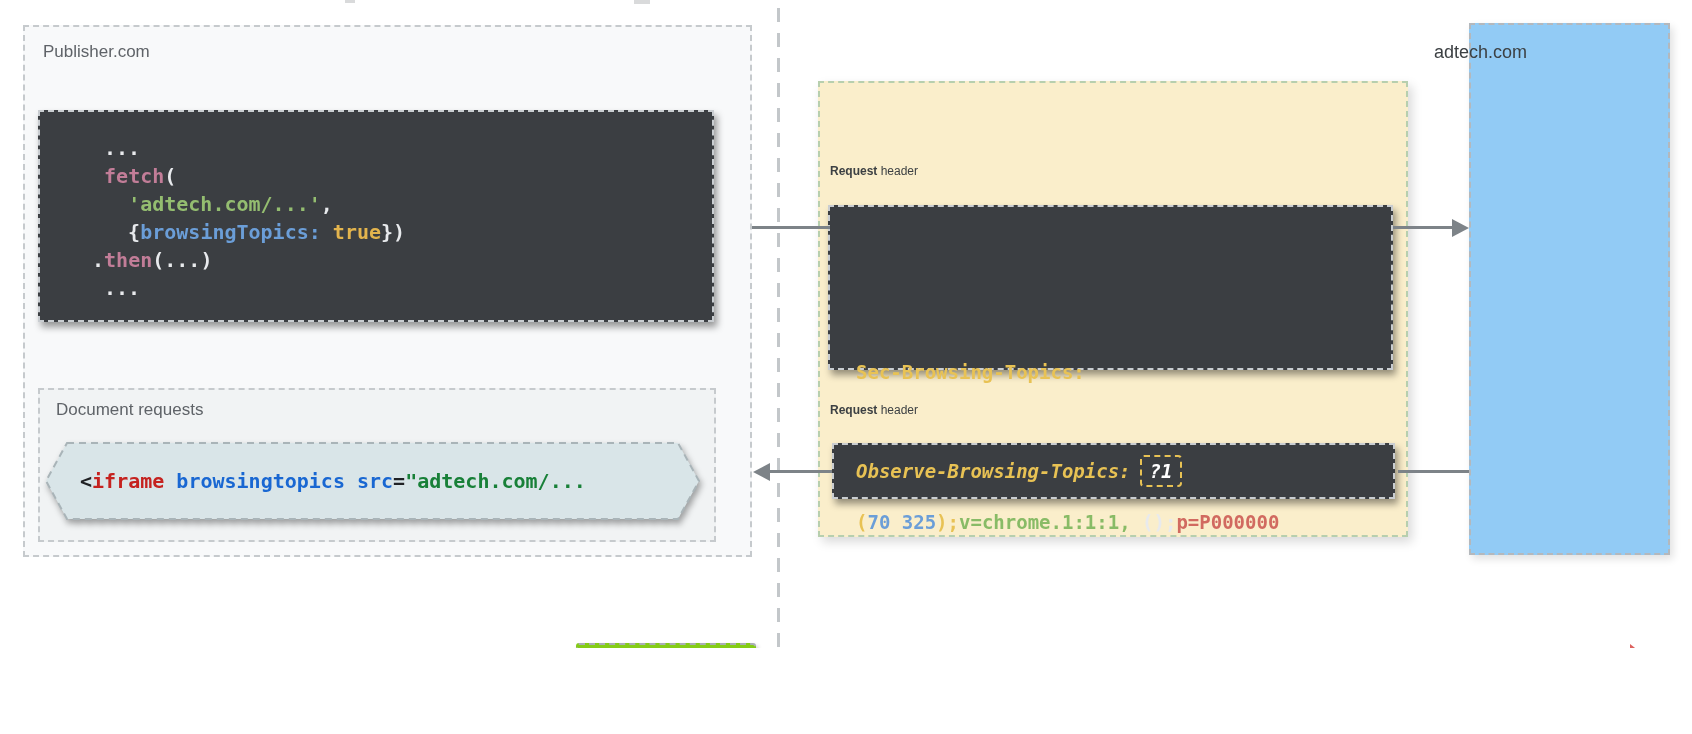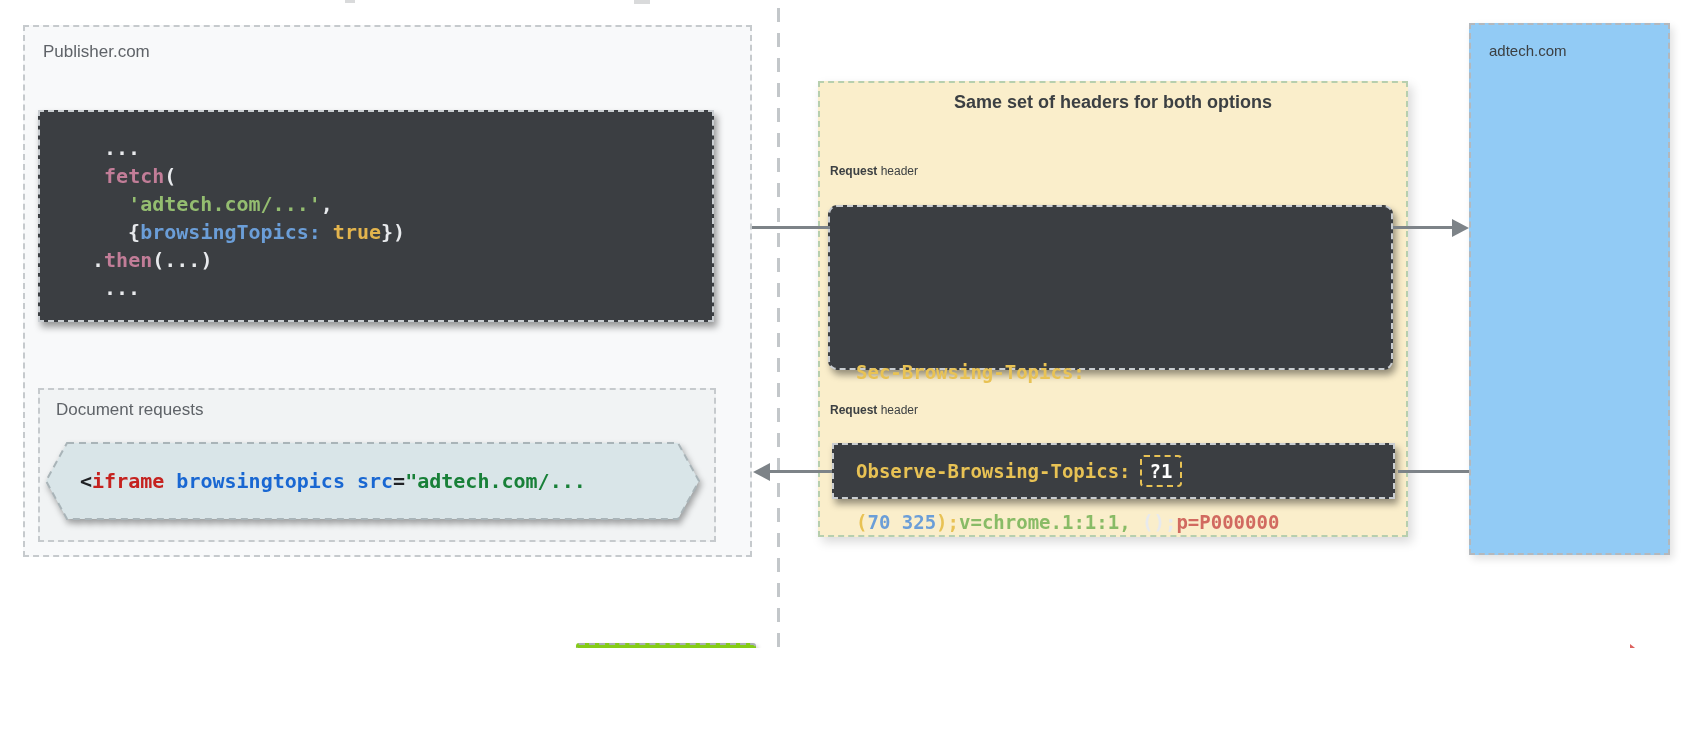--- a/index.html
+++ b/index.html
@@ -30,21 +30,21 @@
   .resp-label{left:830px;top:403px;}
   .request-box{left:828px;top:205px;width:565px;height:165px;padding:40px 0 0 26px;
                font-size:19px;line-height:50px;white-space:pre;}
   .response-box{left:832px;top:443px;width:563px;height:56px;display:flex;align-items:center;
                 padding-left:22px;font-size:19px;white-space:pre;}
   .chip{display:inline-block;margin-left:9px;padding:3px 8px;border:2px dashed #e8c254;
         border-radius:4px;color:#ffffff;font-size:19px;font-weight:bold;
         font-family:"DejaVu Sans Mono", monospace;}
   .adtech{left:1469px;top:23px;width:201px;height:532px;background:#92cbf5;
           border:2px dashed #b4b8bc;box-sizing:border-box;box-shadow:3px 4px 8px rgba(0,0,0,.12);}
-  .adtech-label{left:1489px;top:42px;font-size:15px;color:#3c4043;}
+  .adtech-label{left:1434px;top:42px;font-size:18px;color:#3c4043;}
   .h-line{height:3px;background:#7d8388;}
   .tri{width:0;height:0;}
   .tri-right{border-top:9px solid transparent;border-bottom:9px solid transparent;border-left:17px solid #7d8388;}
   .tri-left{border-top:9px solid transparent;border-bottom:9px solid transparent;border-right:17px solid #7d8388;}
   .band{left:30px;top:658px;width:1602px;height:30px;
         background:linear-gradient(to right,rgba(250,250,251,0) 0%,#f7f7f8 6%,#f5f1f1 30%,
                    #f2dbd9 48%,#f0c6c3 58%,#eba6a2 72%,#e4827e 88%,#de6562 100%);}
   .band-head{left:1630px;top:644px;border-top:29px solid transparent;border-bottom:29px solid transparent;
              border-left:37px solid #dd615e;}
   .tl-label{top:643px;height:58px;background:#84cc16;border:2px dashed #a9afb5;border-radius:3px;
@@ -72,30 +72,29 @@
   <div class="abs panel-label doc-label">Document requests</div>
 
   <svg class="abs hexagon-wrap" width="655" height="78">
     <polygon points="22,1 633,1 654,39 633,77 22,77 1,39" fill="#d9e5e8" stroke="#a9b4b8" stroke-width="2" stroke-dasharray="7 5"></polygon>
   </svg>
   <div class="abs code hex-code"><span style="color: rgb(32, 33, 36);">&lt;</span><span style="color: rgb(197, 34, 31);">iframe</span><span style="color: rgb(32, 33, 36);"> </span><span style="color: rgb(25, 103, 210);">browsingtopics</span><span style="color: rgb(32, 33, 36);"> </span><span style="color: rgb(25, 103, 210);">src</span><span style="color: rgb(32, 33, 36);">=</span><span style="color: rgb(24, 128, 56);">"adtech.com/...</span></div>
 
   <div class="abs divider"></div>
 
   <div class="abs yellow-panel" style="background: rgb(250, 238, 203);"></div>
-  <div class="abs panel-title">Same set of headers for both options</div>
 
   <div class="abs hdr-label req-label"><b>Request</b><span> header</span></div>
-  <div class="abs code-box code request-box" style="background: rgb(59, 62, 66); border-radius: 9px;">
+  <div class="abs code-box code request-box" style="background: rgb(59, 62, 66);">
     <div><span style="color: rgb(232, 194, 84);">Sec-Browsing-Topics:</span></div>
     <div><span style="color: rgb(232, 194, 84);">(</span><span style="color: rgb(107, 158, 216);">70 325</span><span style="color: rgb(232, 194, 84);">)</span><span style="color: rgb(232, 194, 84);">;</span><span style="color: rgb(136, 187, 102);">v=chrome.1:1:1,</span><span style="color: rgb(232, 234, 237);"> ()</span><span style="color: rgb(232, 234, 237);">;</span><span style="color: rgb(209, 106, 96);">p=P000000</span></div>
   </div>
 
   <div class="abs hdr-label resp-label"><b>Request</b><span> header</span></div>
-  <div class="abs code-box code response-box" style="background: rgb(59, 62, 66);">
+  <div class="abs code-box code response-box" style="background: rgb(59, 62, 66); font-style: italic;">
     <span><span style="color: rgb(232, 194, 84);">Observe-Browsing-Topics:</span></span>
     <span class="chip">?1</span>
   </div>
 
   <div class="abs adtech" style="background: rgb(146, 203, 245);"></div>
   <div class="abs adtech-label">adtech.com</div>
 
   <div class="abs h-line" style="left:752px;top:226px;width:78px;"></div>
   <div class="abs h-line" style="left:1393px;top:226px;width:60px;"></div>
   <div class="abs tri tri-right" style="left:1452px;top:219px;"></div>

